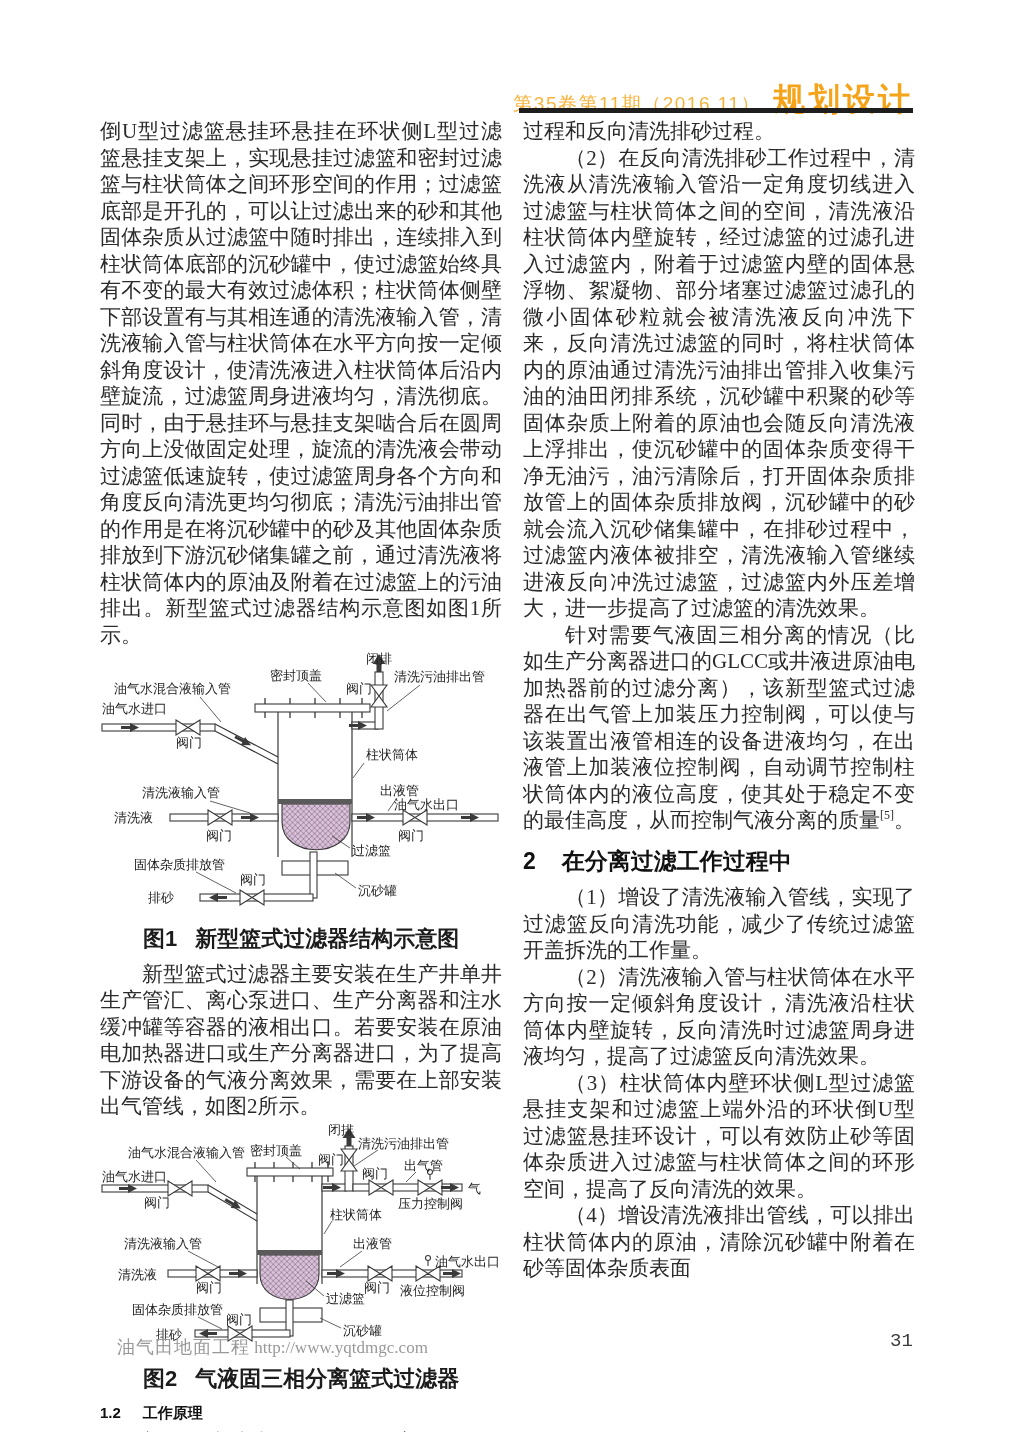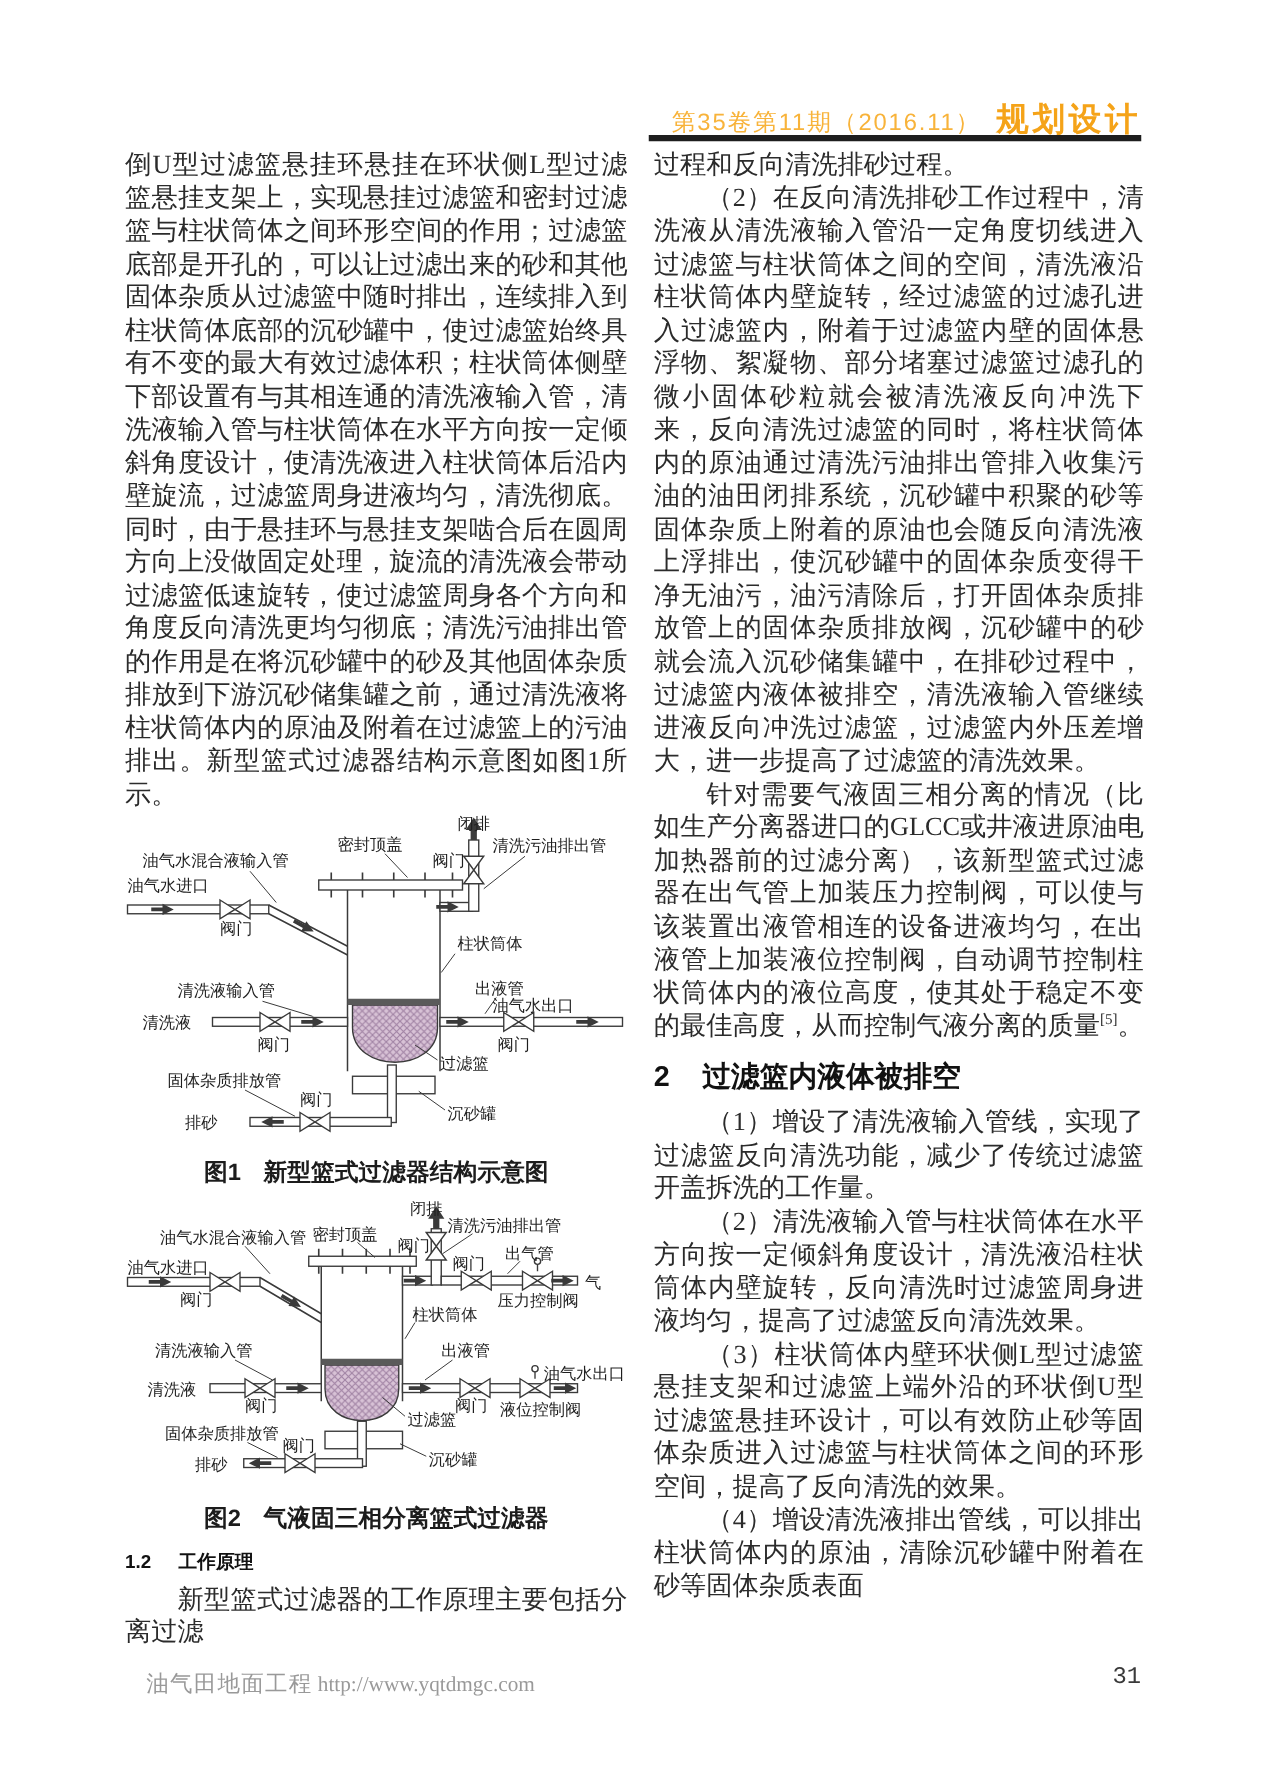--- a/index.html
+++ b/index.html
@@ -2,34 +2,34 @@
 <html><head>
 <meta charset="utf-8">
 <style>
   html,body{margin:0;padding:0;background:#e8e8e8;}
   .page{position:relative;width:1020px;height:1432px;background:#ffffff;overflow:hidden;
         font-family:"Liberation Serif","DejaVu Serif",serif;}
   
   .head{position:absolute;top:78px;right:107px;display:flex;align-items:baseline;gap:12px;
         font-family:"Liberation Sans","DejaVu Sans",sans-serif;}
   .head-issue{font-size:19px;color:#F8B33A;letter-spacing:1.5px;}
-  .head-sec{font-size:26px;font-weight:bold;color:#F5A318;letter-spacing:3px;}
+  .head-sec{font-size:32px;font-weight:bold;color:#F5A318;letter-spacing:3px;}
   .head-rule{position:absolute;top:108px;left:519px;width:394px;height:5px;background:#1E1E1E;}
   
   .col{position:absolute;top:118px;width:402px;font-size:21px;line-height:26.5px;
        text-align:justify;color:#2B2B2B;}
   .col-l{left:100px;}
   .col-r{left:523px;width:392px;}
   .col p{margin:0;}
   .indent{text-indent:2em;}
   sup.ref{font-size:12px;line-height:0;vertical-align:super;}
   
   .fig{margin:4px 0 0 0;}
   .fig svg{display:block;}
-  .fig-caption{text-align:center;font-weight:bold;font-size:19px;margin:2px 0 8px;
+  .fig-caption{text-align:center;font-weight:bold;font-size:22px;margin:2px 0 8px;
                font-family:"Liberation Sans","DejaVu Sans",sans-serif;color:#1c1c1c;}
   .cap-no{margin-right:18px;}
   .h-sub{font-weight:bold;font-size:15px;margin:6px 0 2px;color:#111;
          font-family:"Liberation Sans","DejaVu Sans",sans-serif;}
   .h-sub .h-no{margin-right:22px;}
   .h-main{font-weight:bold;font-size:23px;margin:14px 0 10px;color:#111;
           font-family:"Liberation Sans","DejaVu Sans",sans-serif;}
   .h-main .h-no{margin-right:26px;}
   
   .footer-left{position:absolute;left:117px;top:1335px;font-size:17px;color:#999;}
@@ -134,20 +134,21 @@
         <text class="dlabel" x="34" y="217">固体杂质排放管</text>
         <text class="dlabel" x="140" y="232">阀门</text>
         <text class="dlabel" x="48" y="250">排砂</text>
         <text class="dlabel" x="258" y="243">沉砂罐</text>
       </svg>
     </div>
     <div class="fig-caption">
       <span class="cap-no">图1</span><span>新型篮式过滤器结构示意图</span>
     </div>
 
+    <p class="indent">新型篮式过滤器主要安装在生产井单井生产管汇、离心泵进口、生产分离器和注水缓冲罐等容器的液相出口。若要安装在原油电加热器进口或生产分离器进口，为了提高下游设备的气液分离效果，需要在上部安装出气管线，如图2所示。</p>
 
     <div class="fig">
       <svg width="402" height="240" viewBox="0 0 402 240">
         <defs>
           <pattern id="hatch2" width="5.5" height="5.5" patternUnits="userSpaceOnUse">
             <rect width="5.5" height="5.5" fill="#D8C2D6"></rect>
             <path d="M0,0 L5.5,5.5 M5.5,0 L0,5.5" stroke="#A183A4" stroke-width="0.9"></path>
           </pattern>
         </defs>
 
@@ -238,21 +239,21 @@
       <span class="h-no">1.2</span><span>工作原理</span>
     </div>
     <p class="indent">新型篮式过滤器的工作原理主要包括分离过滤</p>
   </div>
 
   <div class="col col-r">
     <p>过程和反向清洗排砂过程。</p>
     <p class="indent">（2）在反向清洗排砂工作过程中，清洗液从清洗液输入管沿一定角度切线进入过滤篮与柱状筒体之间的空间，清洗液沿柱状筒体内壁旋转，经过滤篮的过滤孔进入过滤篮内，附着于过滤篮内壁的固体悬浮物、絮凝物、部分堵塞过滤篮过滤孔的微小固体砂粒就会被清洗液反向冲洗下来，反向清洗过滤篮的同时，将柱状筒体内的原油通过清洗污油排出管排入收集污油的油田闭排系统，沉砂罐中积聚的砂等固体杂质上附着的原油也会随反向清洗液上浮排出，使沉砂罐中的固体杂质变得干净无油污，油污清除后，打开固体杂质排放管上的固体杂质排放阀，沉砂罐中的砂就会流入沉砂储集罐中，在排砂过程中，过滤篮内液体被排空，清洗液输入管继续进液反向冲洗过滤篮，过滤篮内外压差增大，进一步提高了过滤篮的清洗效果。</p>
     <p class="indent"><span>针对需要气液固三相分离的情况（比如生产分离器进口的GLCC或井液进原油电加热器前的过滤分离），该新型篮式过滤器在出气管上加装压力控制阀，可以使与该装置出液管相连的设备进液均匀，在出液管上加装液位控制阀，自动调节控制柱状筒体内的液位高度，使其处于稳定不变的最佳高度，从而控制气液分离的质量</span><sup class="ref">[5]</sup><span>。</span></p>
     <div class="h-main">
-      <span class="h-no">2</span><span>过滤篮内液体被排空</span>
+      <span class="h-no">2</span><span>在分离过滤工作过程中</span>
     </div>
     <p class="indent">（1）增设了清洗液输入管线，实现了过滤篮反向清洗功能，减少了传统过滤篮开盖拆洗的工作量。</p>
     <p class="indent">（2）清洗液输入管与柱状筒体在水平方向按一定倾斜角度设计，清洗液沿柱状筒体内壁旋转，反向清洗时过滤篮周身进液均匀，提高了过滤篮反向清洗效果。</p>
     <p class="indent">（3）柱状筒体内壁环状侧L型过滤篮悬挂支架和过滤篮上端外沿的环状倒U型过滤篮悬挂环设计，可以有效防止砂等固体杂质进入过滤篮与柱状筒体之间的环形空间，提高了反向清洗的效果。</p>
     <p class="indent">（4）增设清洗液排出管线，可以排出柱状筒体内的原油，清除沉砂罐中附着在砂等固体杂质表面</p>
   </div>
 
   <div class="footer-left">
     <span class="jname">油气田地面工程</span>
     <span>http://www.yqtdmgc.com</span>

